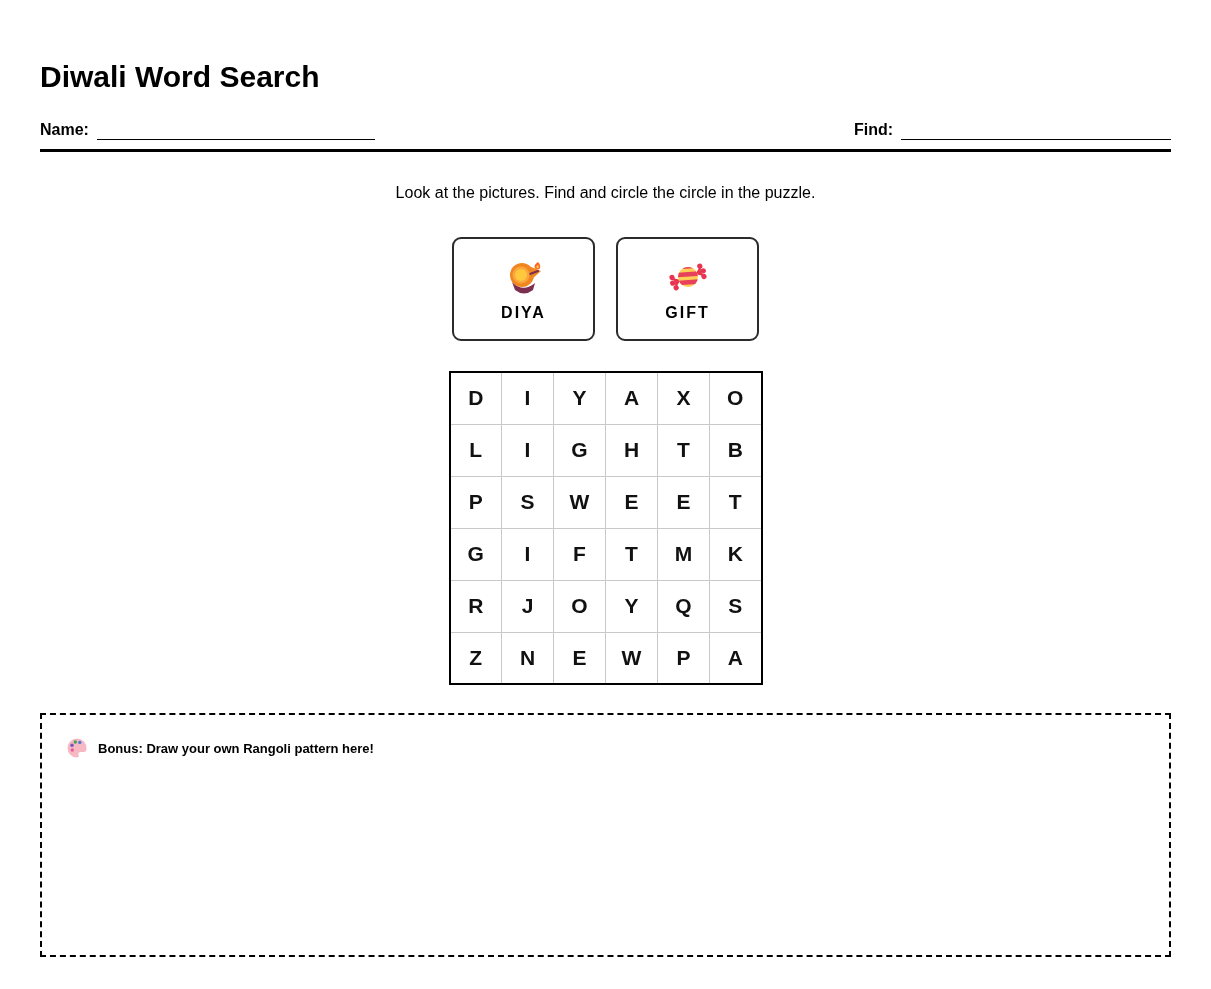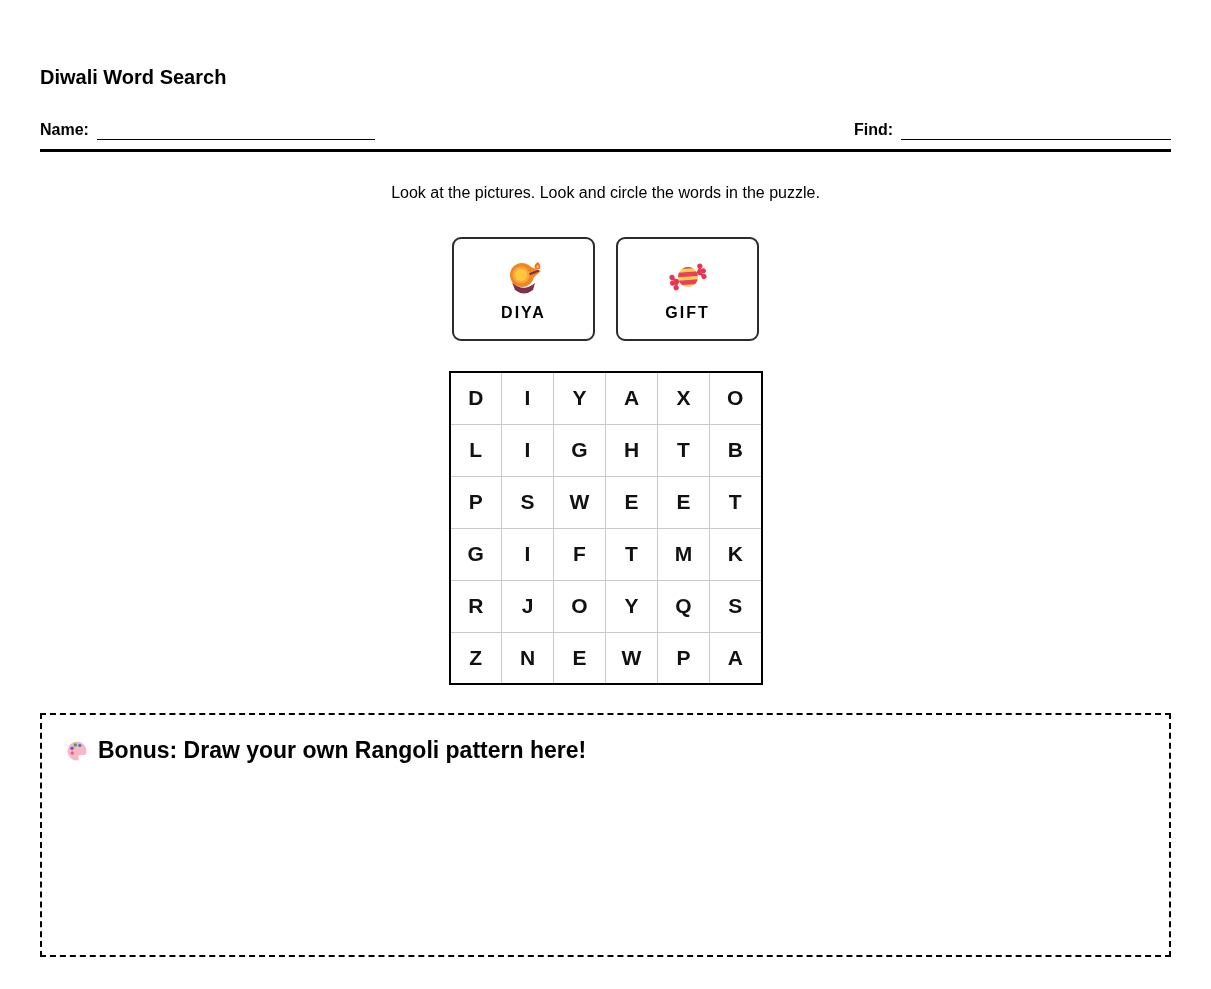--- a/index.html
+++ b/index.html
@@ -7,21 +7,21 @@
   body {
     width: 1211px; height: 989px;
     font-family: "Liberation Sans", sans-serif;
     color: #000;
     overflow: hidden;
   }
   .page { width: 1211px; height: 989px; padding: 0 40px; }
 
   h1.title {
     margin-top: 60px;
-    font-size: 20px;
+    font-size: 30px;
     font-weight: bold;
     line-height: 34px;
     color: #000;
   }
 
   .name-date-row {
     margin-top: 26px;
     display: flex;
     justify-content: space-between;
     align-items: flex-end;
@@ -96,21 +96,21 @@
     margin-top: 28px;
     width: 1131px;
     height: 244px;
     border: 2px dashed #000;
     padding: 22px 24px;
   }
   .bonus-title {
     display: flex;
     align-items: center;
     gap: 10px;
-    font-size: 23px;
+    font-size: 13px;
     font-weight: bold;
   }
   .bonus-title svg { width: 22px; height: 22px; display: block; }
   .bonus-drawing-area { width: 100%; height: 160px; }
 </style>
 </head>
 <body>
 
 <div class="page">
 
@@ -122,21 +122,21 @@
       <span class="field-line name-line"></span>
     </div>
     <div class="field">
       <span class="field-label">Find:</span>
       <span class="field-line date-line"></span>
     </div>
   </div>
 
   <hr class="rule">
 
-  <p class="instruction">Look at the pictures. Look and circle the words in the puzzle.</p>
+  <p class="instruction">Look at the pictures. Find and circle the circle in the puzzle.</p>
 
   <div class="cards">
 
     <div class="card">
       <span class="card-icon">
         <svg viewBox="0 0 40 40">
           <path d="M8 25 Q19 36 31 26 L29 33 Q20 40 11 33 Z" fill="#7c2f50"></path>
           <circle cx="18" cy="18" r="12" fill="#f0861f"></circle>
           <path d="M27 10 L37 14 L28 22 Z" fill="#f0861f"></path>
           <path d="M26 17 L34 14" stroke="#7c2f50" stroke-width="2" stroke-linecap="round" fill="none"></path>

